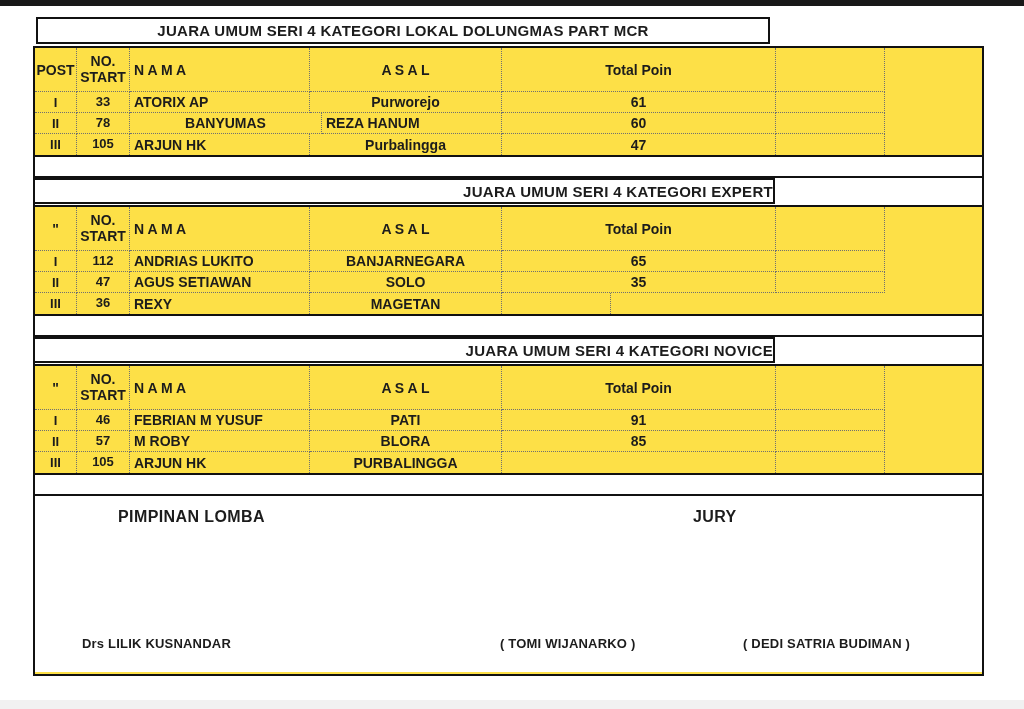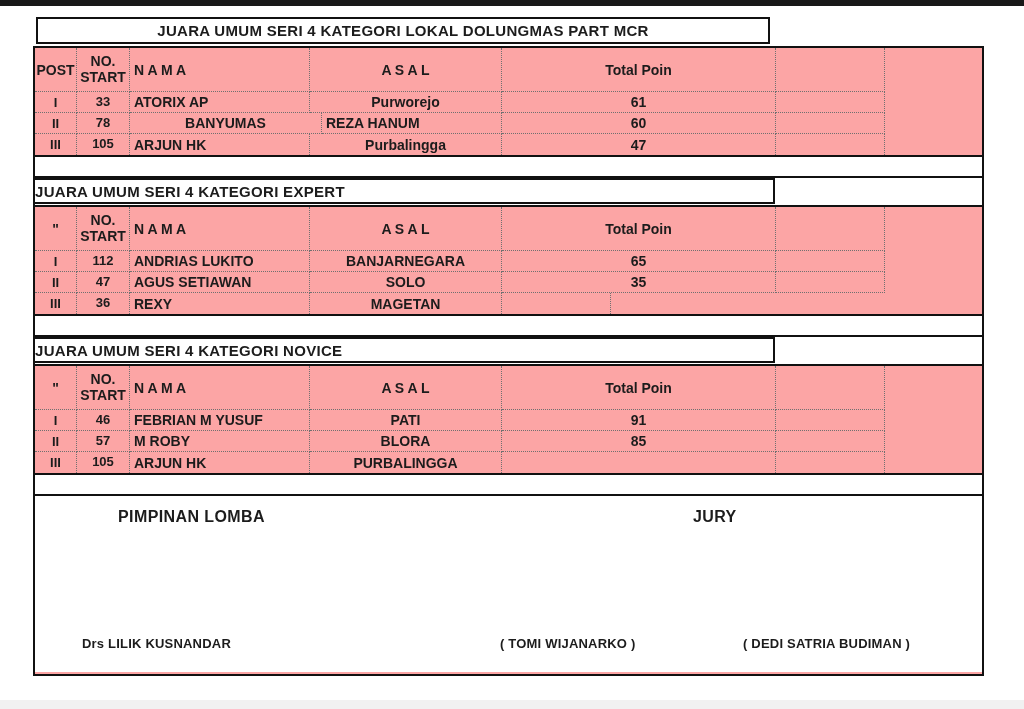--- a/index.html
+++ b/index.html
@@ -11,21 +11,21 @@
   .scan-bottom-edge{position:absolute;left:0;top:700px;width:1024px;height:9px;background:#f1f1f1;}
 
   .title-box-main{
     position:absolute;left:36px;top:17px;width:734px;height:27px;box-sizing:border-box;
     border:2px solid #111;display:flex;align-items:center;justify-content:center;
     font-size:15px;font-weight:700;letter-spacing:.3px;background:#fff;
   }
 
   .doc{
     position:absolute;left:33px;top:46px;width:951px;height:630px;box-sizing:border-box;
-    border:2px solid #111;background:#fca5a5;
+    border:2px solid #111;background:#fde047;
   }
 
   .row{display:flex;}
   .row.header{height:44px;}
   .row.data{height:21px;}
   .cell{
     box-sizing:border-box;display:flex;align-items:center;justify-content:center;
     border-right:1px dotted #707070;border-bottom:1px dotted #707070;
     font-size:14px;font-weight:700;overflow:hidden;white-space:nowrap;
   }
@@ -39,21 +39,21 @@
   .row.data .c-pos,.row.data .c-no{font-size:13px;}
   .row.data:last-child .cell{border-bottom:none;}
 
   .tbl{border-bottom:2px solid #111;}
   .tbl.tbl-mid{border-top:2px solid #111;}
   .band{height:19px;border-bottom:2px solid #111;background:#fff;}
 
   .title-row{height:27px;position:relative;background:#fff;}
   .title-box{
     position:absolute;left:-2px;top:0;width:742px;height:26px;box-sizing:border-box;
-    border:2px solid #111;display:flex;align-items:center;justify-content:flex-start;
+    border:2px solid #111;display:flex;align-items:center;justify-content:flex-end;
     font-size:15px;font-weight:700;letter-spacing:.3px;background:#fff;
   }
 
   .sig{position:relative;height:176px;background:#fff;}
   .sig .lbl{position:absolute;font-size:16px;font-weight:700;letter-spacing:.4px;white-space:nowrap;}
   .sig .nm{position:absolute;font-size:13px;font-weight:700;letter-spacing:.2px;white-space:nowrap;}
 </style>
 </head>
 <body>
 

